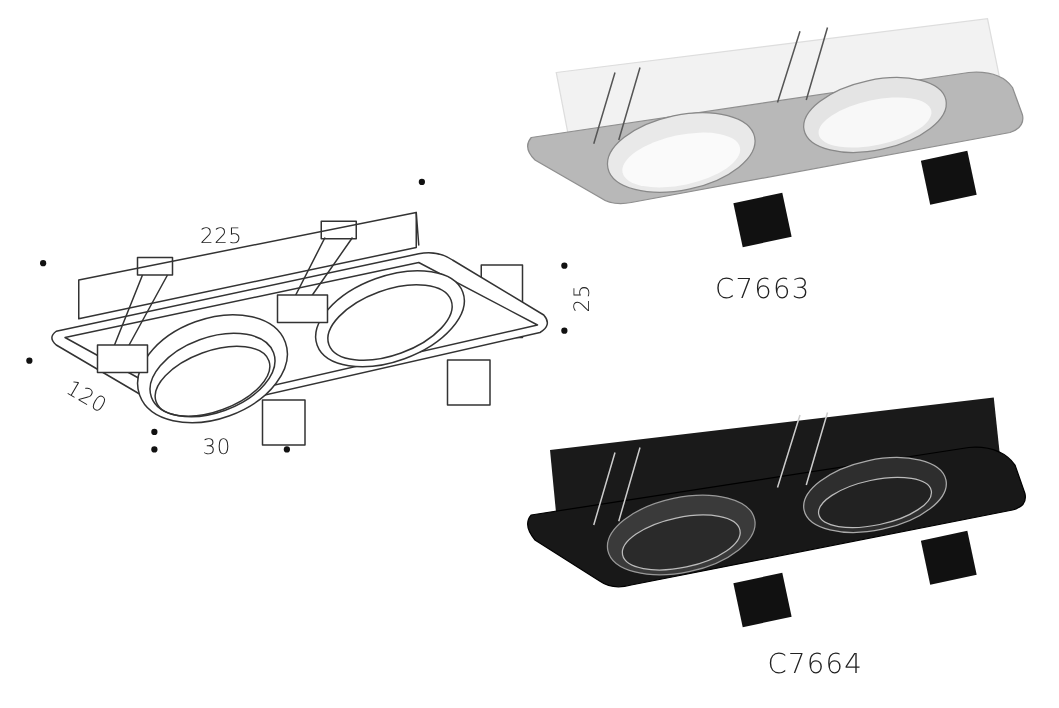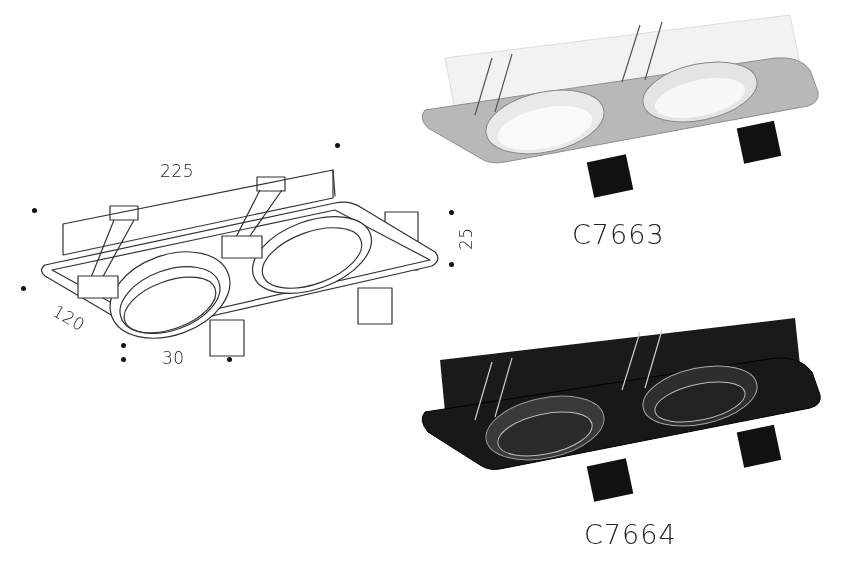--- a/index.html
+++ b/index.html
@@ -1,19 +1,19 @@
 <!DOCTYPE html>
 <html><head>
 <meta charset="utf-8">
 <style>
   html,body{margin:0;padding:0;background:#fff;}
   body{width:847px;height:566px;position:relative;overflow:hidden;font-family:"DejaVu Sans",sans-serif;}
   .abs{position:absolute;}
   .dim{font-size:17px;color:#222;font-weight:300;letter-spacing:0.5px;}
-  .code{font-size:27px;color:#222;font-weight:300;letter-spacing:1px;}
+  .code{font-size:22px;color:#222;font-weight:300;letter-spacing:1px;}
   .dot{position:absolute;width:5px;height:5px;border-radius:50%;background:#111;}
   svg{position:absolute;overflow:visible;}
 </style>
 </head>
 <body>
 
 <div>
   <svg width="847" height="566" style="left:0;top:0">
     <g fill="none" stroke="#333" stroke-width="1.2" stroke-linejoin="round">
 
@@ -45,21 +45,21 @@
 
   <div class="dot" style="left:335px;top:143px"></div>
   <div class="dot" style="left:32px;top:208px"></div>
   <div class="dot" style="left:449px;top:210px"></div>
   <div class="dot" style="left:449px;top:262px"></div>
   <div class="dot" style="left:21px;top:286px"></div>
   <div class="dot" style="left:121px;top:343px"></div>
   <div class="dot" style="left:121px;top:357px"></div>
   <div class="dot" style="left:227px;top:357px"></div>
 
-  <div class="abs dim" style="left:160px;top:161px">225</div>
+  <div class="abs dim" style="left:160px;top:179px">225</div>
   <div class="abs dim" style="left:456px;top:226px;transform:rotate(-90deg);transform-origin:left top;top:250px">25</div>
   <div class="abs dim" style="left:52px;top:308px;transform:rotate(30deg)">120</div>
   <div class="abs dim" style="left:162px;top:348px">30</div>
 </div>
 
 <div>
   <svg width="847" height="566" style="left:0;top:0">
     <polygon points="445,58 790,15 800,64 455,110" fill="#f2f2f2" stroke="#ddd"></polygon>
     <path d="M425,110 L775,58 Q800,56 810,70 L818,92 Q820,102 808,106 L505,162 Q490,165 480,158 L428,128 Q418,118 425,110 Z" fill="#b8b8b8" stroke="#8f8f8f"></path>
     <ellipse cx="545" cy="122" rx="60" ry="30" transform="rotate(-12 545 122)" fill="#e9e9e9" stroke="#888"></ellipse>
@@ -84,14 +84,14 @@
     <ellipse cx="545" cy="434" rx="48" ry="20" transform="rotate(-12 545 434)" fill="#2a2a2a" stroke="#bbb"></ellipse>
     <ellipse cx="700" cy="396" rx="58" ry="28" transform="rotate(-12 700 396)" fill="#2e2e2e" stroke="#aaa"></ellipse>
     <ellipse cx="700" cy="402" rx="46" ry="18" transform="rotate(-12 700 402)" fill="#222" stroke="#bbb"></ellipse>
     <rect x="590" y="462" width="40" height="36" fill="#111" transform="rotate(-12 610 480)"></rect>
     <rect x="740" y="428" width="38" height="36" fill="#111" transform="rotate(-12 760 446)"></rect>
     <g stroke="#ccc" fill="none" stroke-width="1.2">
       <path d="M492,362 L475,420 M512,358 L495,417"></path>
       <path d="M640,332 L622,390 M662,330 L645,388"></path>
     </g>
   </svg>
-  <div class="abs code" style="left:584px;top:519px">C7664</div>
+  <div class="abs code" style="left:614px;top:519px">C7664</div>
 </div>
 
 </body></html>

